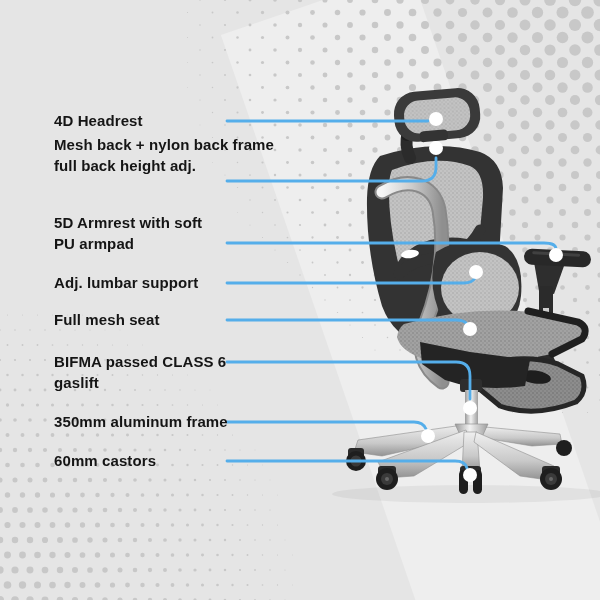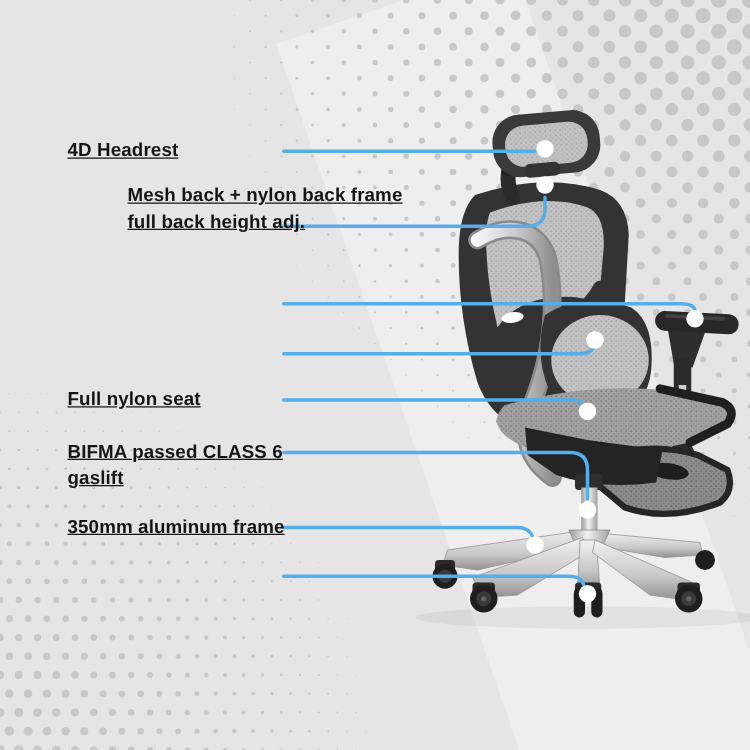--- a/index.html
+++ b/index.html
@@ -14,23 +14,23 @@
     transform:rotate(-19deg); transform-origin:100% 0;
   }
   .halftone{ position:absolute; left:0; top:0; width:600px; height:600px; }
   .connectors{ position:absolute; left:0; top:0; width:600px; height:600px; }
   .conn{ fill:none; stroke:var(--accent,#55aeea); stroke-width:2.8; stroke-linecap:round; }
   .marker{ fill:var(--marker,#ffffff); }
   .chair{ position:absolute; left:320px; top:80px; width:280px; height:430px; }
   .cl{
     position:absolute; left:54px;
     font-weight:bold; font-size:15px; line-height:21px; letter-spacing:.1px;
-    color:var(--text,#151515); white-space:pre-line;text-decoration:underline;
+    color:var(--text,#151515); white-space:pre-line;
   }
-  .cl1{top:110px;} .cl2{top:146px;margin-left:48px;} .cl3{top:212px;} .cl4{top:272px;}
+  .cl1{top:110px;} .cl2{top:134px;} .cl3{top:212px;} .cl4{top:272px;}
   .cl5{top:309px;} .cl6{top:351px;} .cl7{top:411px;} .cl8{top:450px;}
 </style>
 </head>
 <body>
 
 <div id="stage" style="--bg: #e5e5e5; --band: #eeeeee; --accent: #55aeea; --text: #151515; --marker: #ffffff;">
 
   <div class="band"></div>
 
   <svg class="halftone" id="ht-tr" viewBox="0 0 600 600">
@@ -994,18 +994,22 @@
       <circle class="marker" cx="470" cy="329" r="7"></circle>
       <circle class="marker" cx="470" cy="408" r="7"></circle>
       <circle class="marker" cx="428" cy="436" r="7"></circle>
       <circle class="marker" cx="470" cy="475" r="7"></circle>
     </g>
   </svg>
 
   <div class="cl cl1">4D Headrest</div>
   <div class="cl cl2">Mesh back + nylon back frame
 full back height adj.</div>
-  <div class="cl cl5">Full nylon seat</div>
+  <div class="cl cl3">5D Armrest with soft
+PU armpad</div>
+  <div class="cl cl4">Adj. lumbar support</div>
+  <div class="cl cl5">Full mesh seat</div>
   <div class="cl cl6">BIFMA passed CLASS 6
 gaslift</div>
   <div class="cl cl7">350mm aluminum frame</div>
+  <div class="cl cl8">60mm castors</div>
 
 </div>
 
 </body></html>

